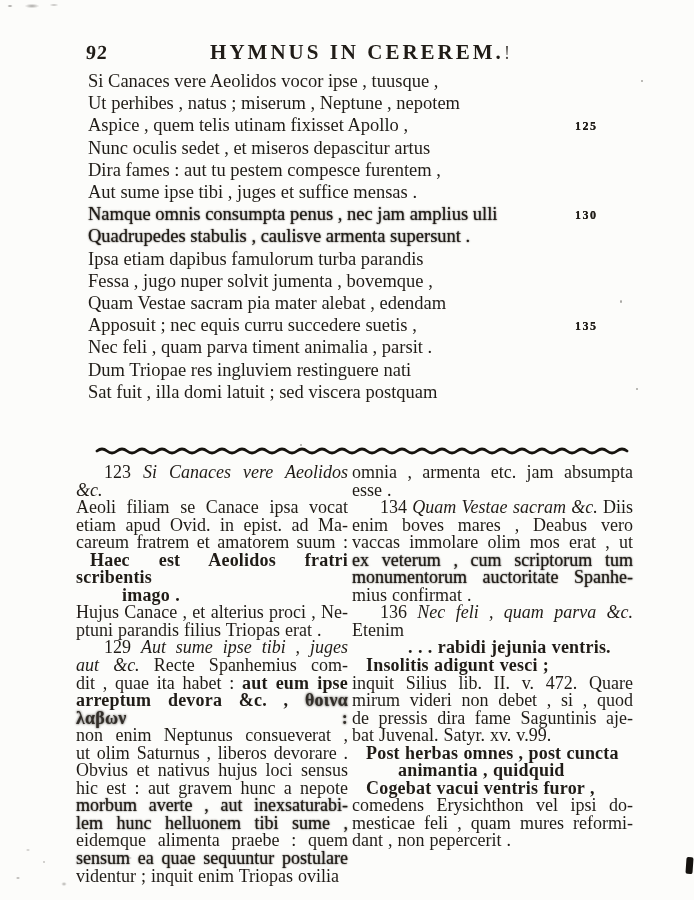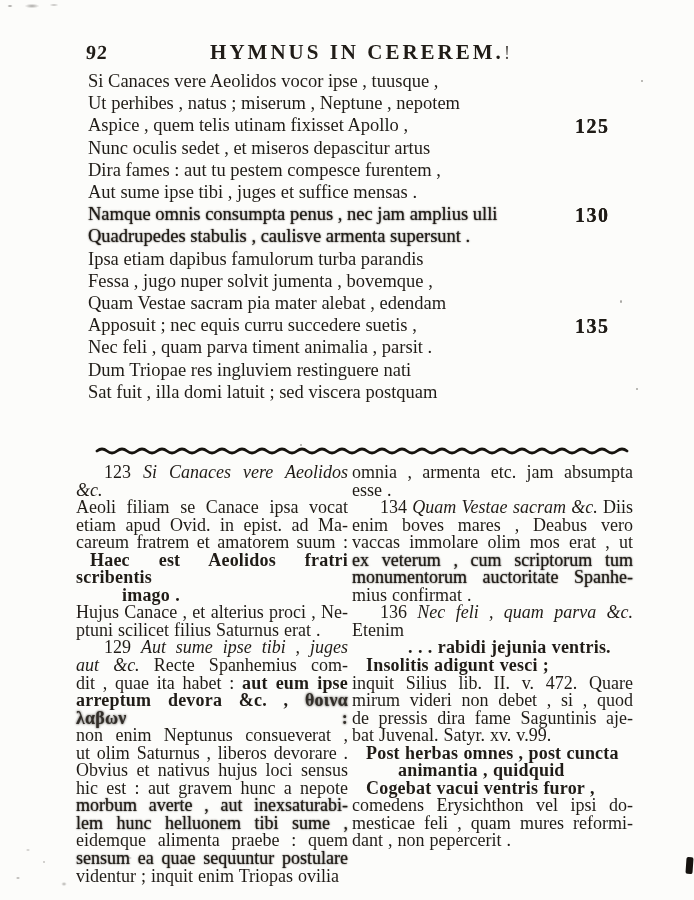--- a/index.html
+++ b/index.html
@@ -21,21 +21,21 @@
     font-size:21px; font-weight:700; letter-spacing:3px; white-space:nowrap;
   }
   .title .stray{font-weight:400; letter-spacing:0; opacity:.8; font-size:18px;}
   
   .verse{
     position:absolute; left:88px; top:70px; width:560px;
     font-size:18.5px; line-height:var(--lh-verse);
   }
   .verse .tline{position:relative; white-space:nowrap; min-height:var(--lh-verse);}
   .verse .vnum{
-    position:absolute; left:487px; top:1px; font-weight:700; font-size:20px;
+    position:absolute; left:487px; top:1px; font-weight:700; font-size:12px;
     letter-spacing:1.5px; text-shadow:0 0 .6px var(--ink);
   }
   
   .divider{position:absolute; left:95px; top:445px; width:534px; height:12px;}
   
   .comm{
     position:absolute; top:464px; font-size:18px; line-height:var(--lh-comm);
     word-spacing:.5px;
   }
   .comm-left{left:76px; width:272px;}
@@ -113,21 +113,21 @@
   </svg>
 
   <div class="comm comm-left">
       <div class="tline ind"><span>123 </span><span class="i">Si Canaces vere Aeolidos &amp;c.</span></div>
       <div class="tline "><span>Aeoli filiam se Canace ipsa vocat</span></div>
       <div class="tline "><span>etiam apud Ovid. in epist. ad Ma-</span></div>
       <div class="tline "><span>careum fratrem et amatorem suum :</span></div>
       <div class="tline q1 ib end"><span>Haec est Aeolidos fratri scribentis</span></div>
       <div class="tline q2 ib end"><span>imago .</span></div>
       <div class="tline "><span>Hujus Canace , et alterius proci , Ne-</span></div>
-      <div class="tline end"><span>ptuni scilicet filius Saturnus erat .</span></div>
+      <div class="tline end"><span>ptuni parandis filius Triopas erat .</span></div>
       <div class="tline ind"><span>129 </span><span class="i">Aut sume ipse tibi , juges</span></div>
       <div class="tline "><span class="i">aut &amp;c.</span><span> Recte Spanhemius com-</span></div>
       <div class="tline "><span>dit , quae ita habet : </span><span class="ib">aut eum ipse</span></div>
       <div class="tline "><span class="ib">arreptum devora &amp;c. , </span><span class="ib smx">θοινα λαβων :</span></div>
       <div class="tline "><span>non enim Neptunus consueverat ,</span></div>
       <div class="tline "><span>ut olim Saturnus , liberos devorare .</span></div>
       <div class="tline "><span>Obvius et nativus hujus loci sensus</span></div>
       <div class="tline "><span>hic est : aut gravem hunc a nepote</span></div>
       <div class="tline sm"><span>morbum averte , aut inexsaturabi-</span></div>
       <div class="tline sm"><span>lem hunc helluonem tibi sume ,</span></div>

